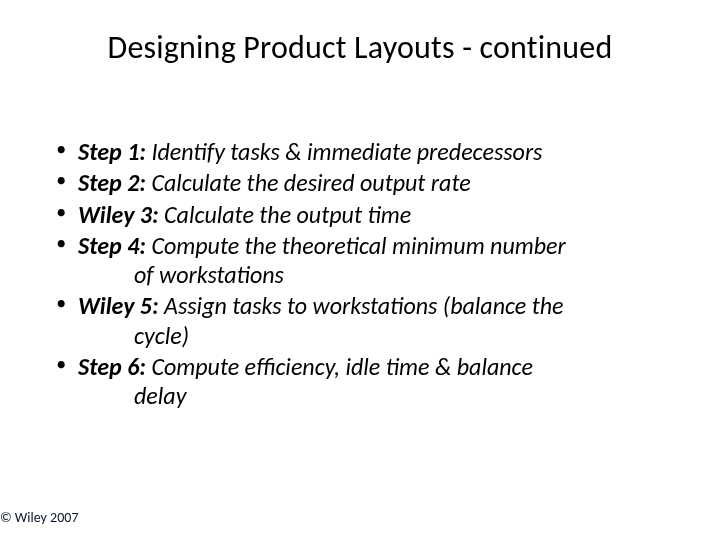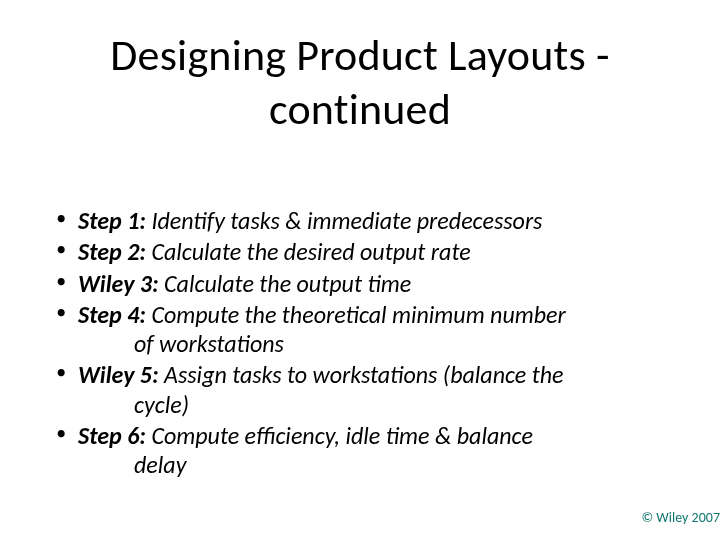--- a/index.html
+++ b/index.html
@@ -10,21 +10,21 @@
       color: #000;
       position: relative;
     }
     .slide {
       width: 720px;
       height: 540px;
       padding: 20px 30px 0 30px;
       position: relative;
     }
     .title {
-      font-size: 44px;
+      font-size: 32px;
       font-weight: 400;
       text-align: center;
       margin-top: 8px;
       margin-bottom: 70px;
       letter-spacing: 0.2px;
     }
     .content {
       padding-left: 20px;
       padding-right: 30px;
     }
@@ -49,23 +49,23 @@
     .step-label { font-weight: 700; }
     .continuation {
       display: block;
       padding-left: 56px;
     }
     .footer {
       position: absolute;
       bottom: 14px;
       left: 0;
       width: 100%;
-      text-align: right;
+      text-align: left;
       font-size: 14px;
-      color: #0f766e;
+      color: #0f172a;
       margin-top: 8px;
     }
   </style>
 </head>
 <body>
 
 <div class="slide">
   <h1 class="title">Designing Product Layouts - continued</h1>
   <div class="content">
     <ul>

